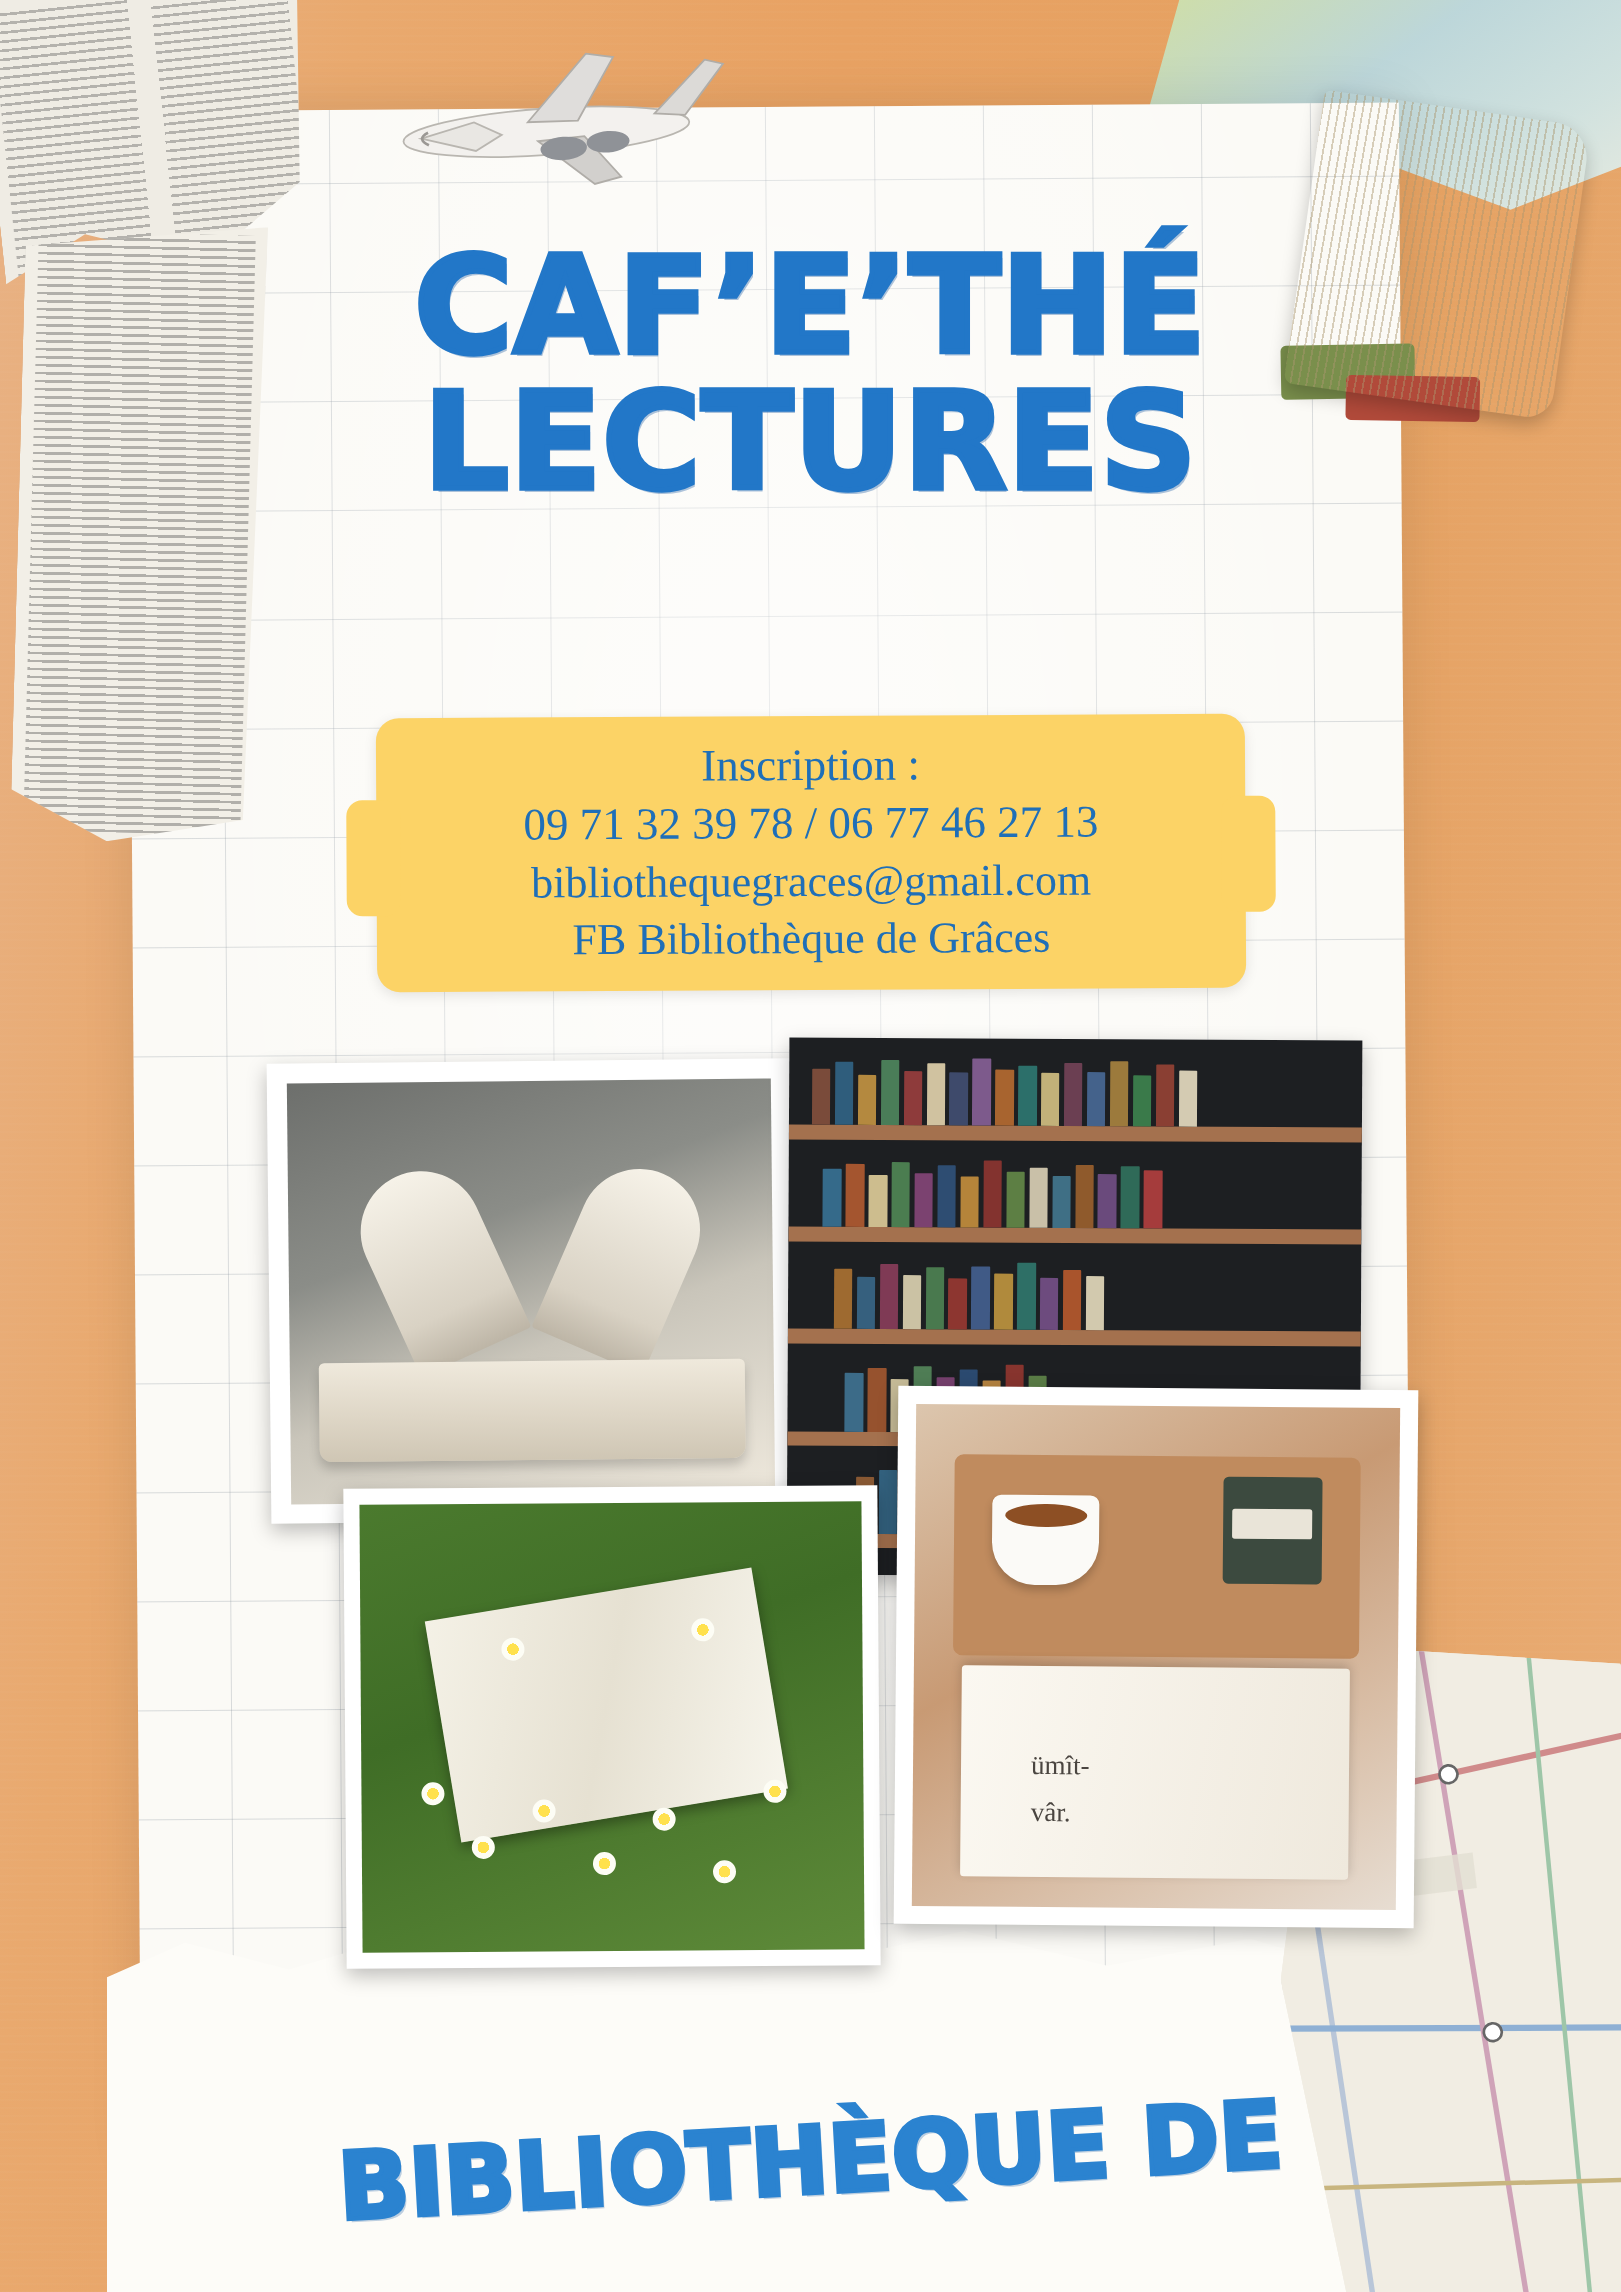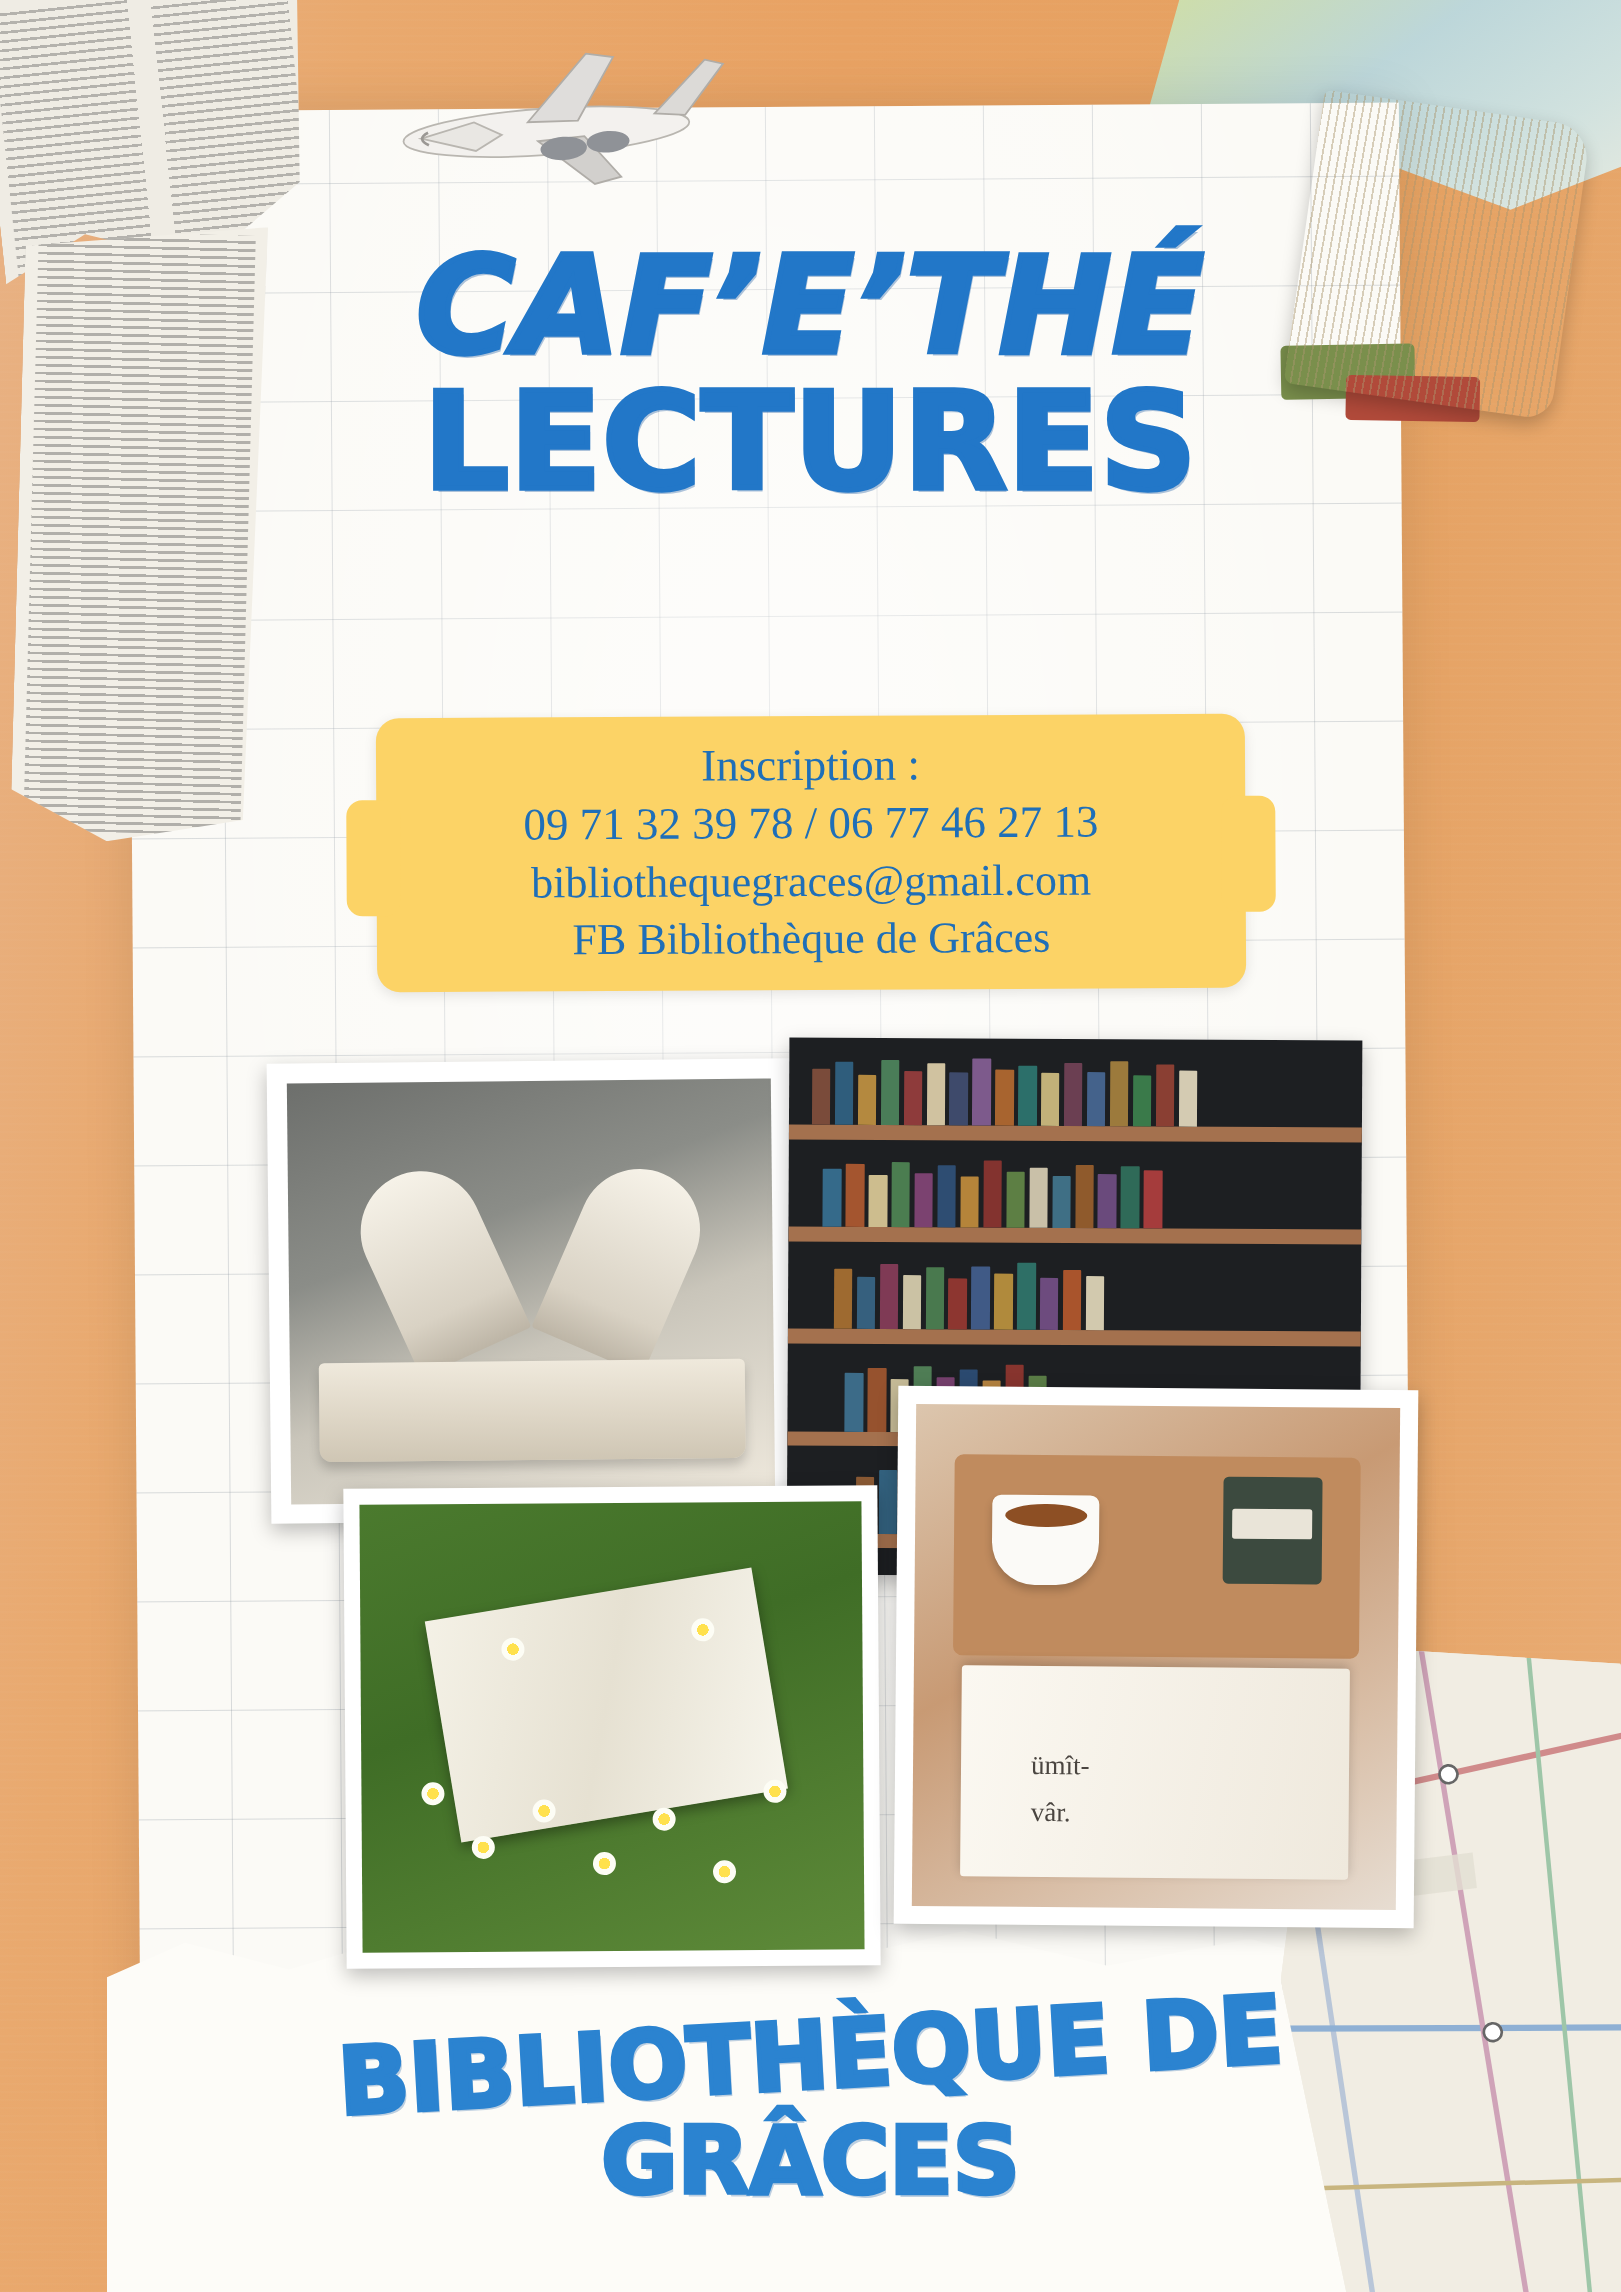--- a/index.html
+++ b/index.html
@@ -204,21 +204,21 @@
   }
   .headline .l1, .headline .l2 {
     font-family: "DejaVu Sans", sans-serif;
     font-weight: 700;
     color: #2277c8;
     letter-spacing: 0.9px;
     line-height: 0.96;
     -webkit-text-stroke: 5.4px #2277c8;
     text-shadow: 2.7px 3.6px 0 rgba(25,90,160,0.35);
   }
-  .headline .l1 { font-size: 134px; font-style: italic; }
+  .headline .l1 { font-size: 134px; }
   .headline .l2 { font-size: 134px; margin-top: 7.2px; }
 
   .date-line {
     position: absolute;
     left: 0; right: 0;
     top: 591px;
     text-align: center;
     font-family: "DejaVu Sans", sans-serif;
     font-weight: 700;
     font-size: 57px;
@@ -529,17 +529,16 @@
       <path d="M320 0 L300 760" stroke="#9ec6a8" stroke-width="5" fill="none"></path>
       <path d="M0 600 L420 640" stroke="#c8b57f" stroke-width="5" fill="none"></path>
       <circle cx="214" cy="160" r="10" fill="#ffffff" stroke="#666" stroke-width="3"></circle>
       <circle cx="228" cy="452" r="10" fill="#ffffff" stroke="#666" stroke-width="3"></circle>
       <rect x="150" y="250" width="80" height="40" fill="#e2ded2" opacity=".8"></rect>
     </svg>
   </div>
 
   <div class="footer-title">
     <div class="f1">BIBLIOTHÈQUE DE</div>
-    <div class="f2">GRÂCES</div>
   </div>
 
 </div>
 
 
 </body></html>

